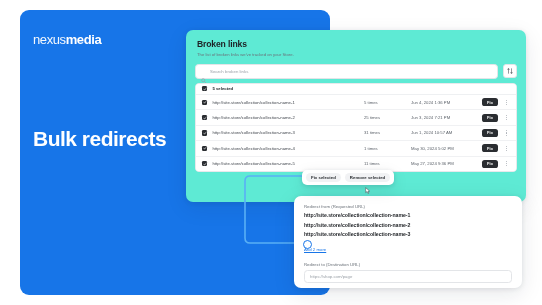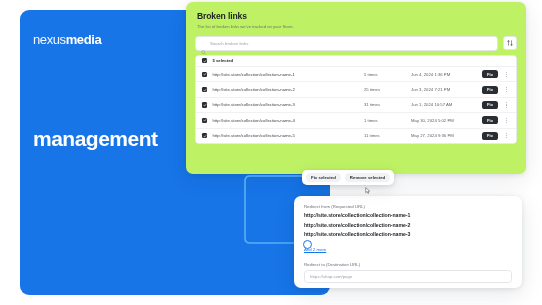--- a/index.html
+++ b/index.html
@@ -25,22 +25,22 @@
   .logo .bd{font-weight:700;}
   .headline{
     position:absolute;left:13px;top:115px;width:250px;
     color:#ffffff;font-size:21px;font-weight:700;line-height:1.32;
     letter-spacing:-0.5px;
   }
   .headline span{display:block;}
 
   
   .links-card{
-    position:absolute;left:186px;top:2px;width:340px;height:172px;
-    background:#bef264;border-radius:7px;
+    position:absolute;left:186px;top:30px;width:340px;height:172px;
+    background:#5eead4;border-radius:7px;
     box-shadow:0 1px 5px rgba(18,30,50,.10), 0 6px 22px rgba(18,30,50,.09);
     z-index:4;overflow:hidden;
   }
   .card-head{padding:9px 11px 0 11px;}
   .card-title{font-size:8.6px;font-weight:700;color:#1f2226;letter-spacing:-0.15px;}
   .card-sub{font-size:4.2px;color:#6a7078;margin-top:2.5px;letter-spacing:.02px;}
 
   .search-row{
     margin:7px 9px 0 9px;display:flex;align-items:center;gap:5px;
   }
@@ -130,21 +130,21 @@
 </head>
 <body>
 
 <div id="stage">
 
   <div class="brand-panel">
     <div class="logo">
       <span class="lt">nexus</span><span class="bd">media</span>
     </div>
     <div class="headline">
-      <span>management</span>
+      <span>Bulk redirects</span>
     </div>
   </div>
 
   <div class="links-card">
     <div class="card-head">
       <div class="card-title">Broken links</div>
       <div class="card-sub">The list of broken links we've tracked on your Store.</div>
     </div>
 
     <div class="search-row">

